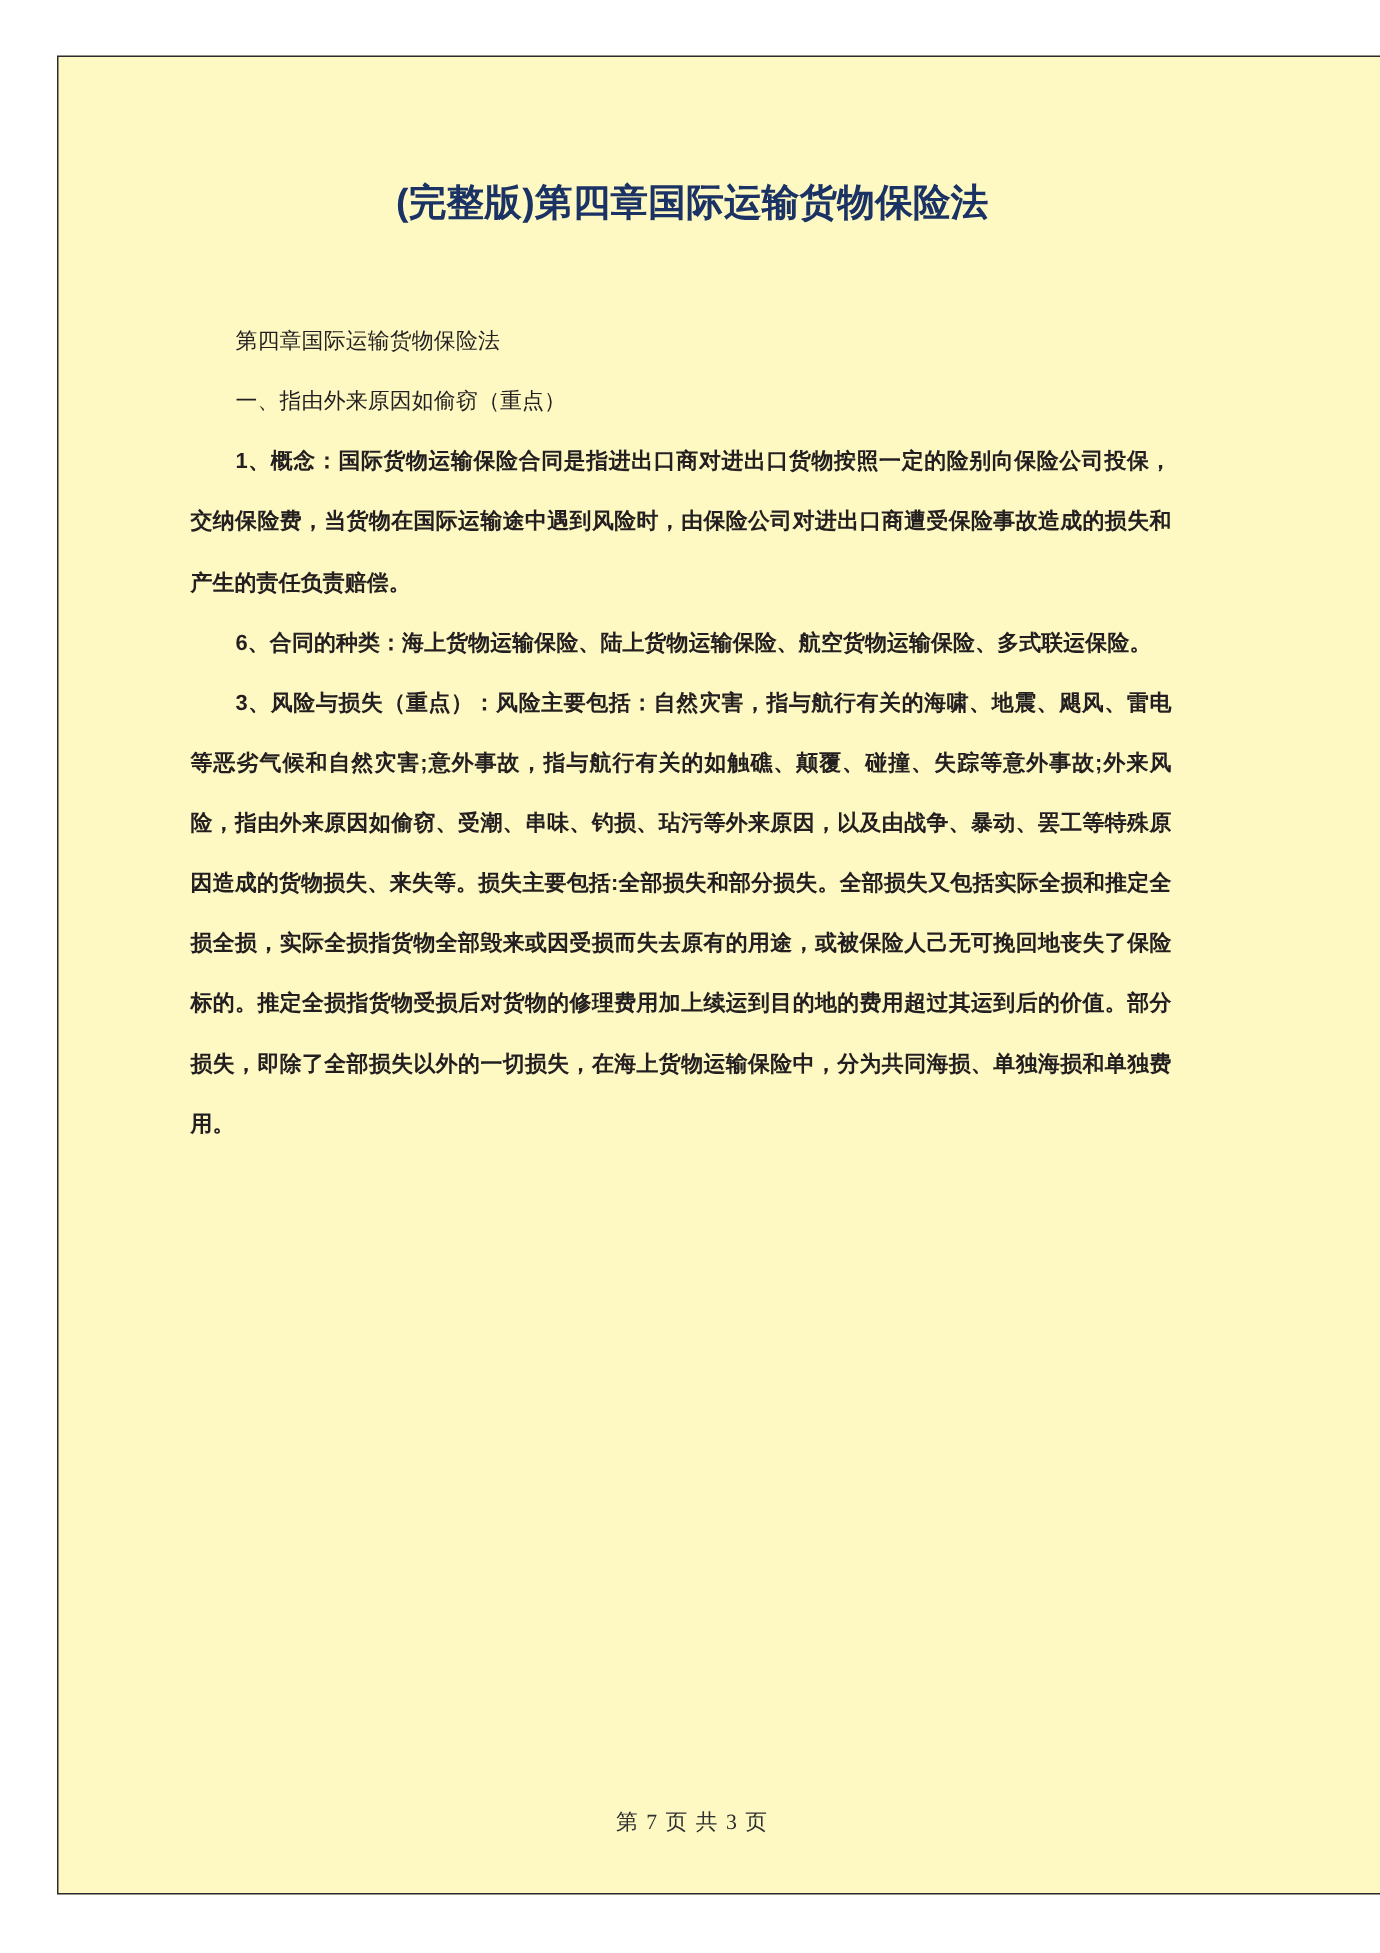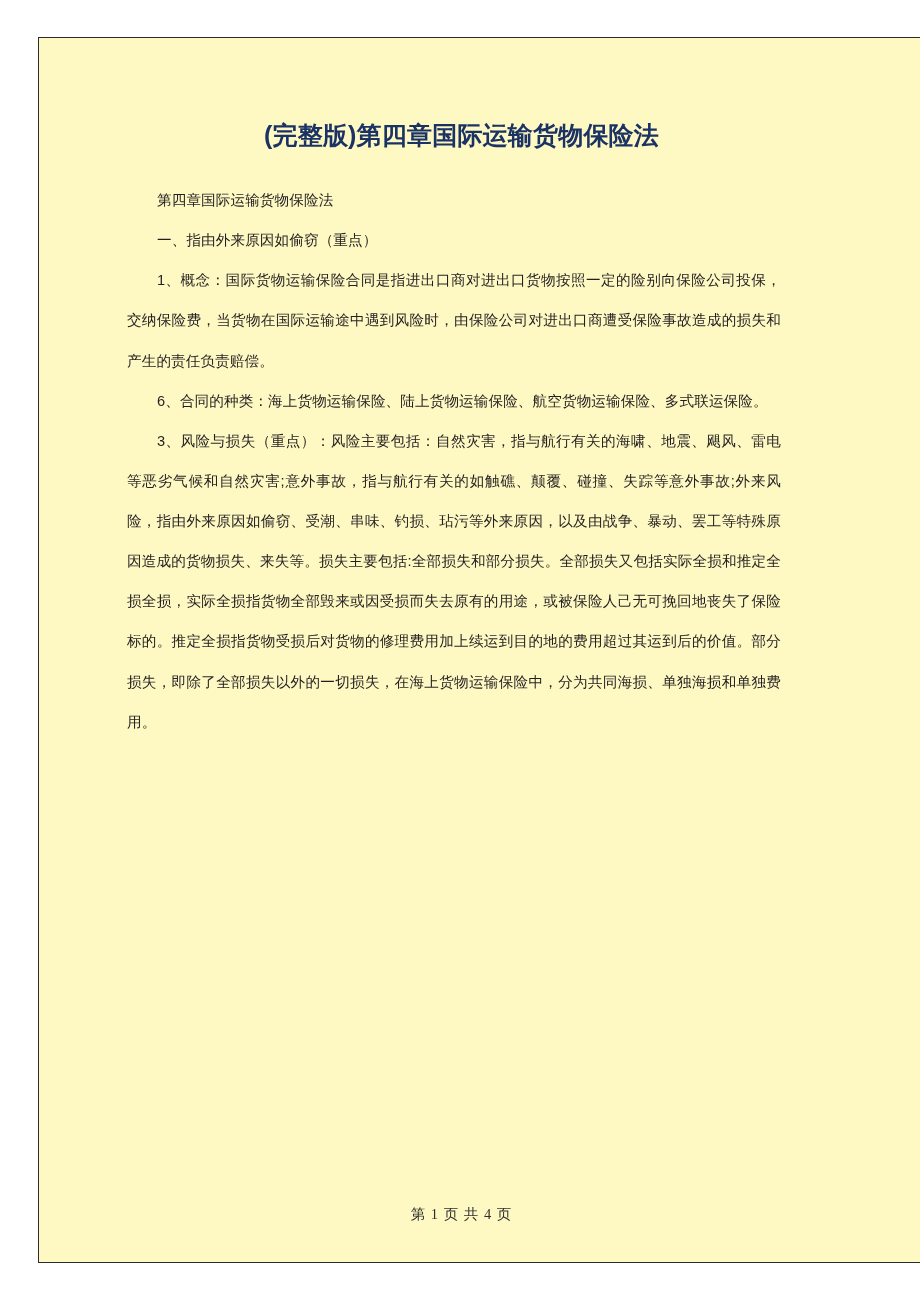--- a/index.html
+++ b/index.html
@@ -43,39 +43,40 @@
     font-size: 25px;
     font-weight: bold;
     color: #1b3264;
     letter-spacing: 0.2px;
     line-height: 1.2;
   }
 
   .content {
     position: absolute;
     left: 88px;
-    top: 142px;
+    top: 170px;
     width: 654px;
   }
 
   .para {
     font-size: 14.6px;
     color: #231f20;
     line-height: 2.75;
     text-align: justify;
     text-justify: inter-ideograph;
     margin: 0;
     letter-spacing: 0.1px;
   }
 
   .para.indent-1 {
     text-indent: 30px;
   }
   .para.indent-2 {
     text-indent: 30px;
+    font-weight: bold;
   }
 
   .para + .para {
     margin-top: 0px;
   }
 
   .footer {
     position: absolute;
     left: 0;
     bottom: 40px;
@@ -104,16 +105,16 @@
       <p class="para indent-2">1、概念：国际货物运输保险合同是指进出口商对进出口货物按照一定的险别向保险公司投保，交纳保险费，当货物在国际运输途中遇到风险时，由保险公司对进出口商遭受保险事故造成的损失和产生的责任负责赔偿。</p>
 
       <p class="para indent-2">6、合同的种类：海上货物运输保险、陆上货物运输保险、航空货物运输保险、多式联运保险。</p>
 
       <p class="para indent-2">3、风险与损失（重点）：风险主要包括：自然灾害，指与航行有关的海啸、地震、飓风、雷电等恶劣气候和自然灾害;意外事故，指与航行有关的如触礁、颠覆、碰撞、失踪等意外事故;外来风险，指由外来原因如偷窃、受潮、串味、钓损、玷污等外来原因，以及由战争、暴动、罢工等特殊原因造成的货物损失、来失等。损失主要包括:全部损失和部分损失。全部损失又包括实际全损和推定全损全损，实际全损指货物全部毁来或因受损而失去原有的用途，或被保险人己无可挽回地丧失了保险标的。推定全损指货物受损后对货物的修理费用加上续运到目的地的费用超过其运到后的价值。部分损失，即除了全部损失以外的一切损失，在海上货物运输保险中，分为共同海损、单独海损和单独费用。</p>
 
 
 
     </div>
 
-    <div class="footer">第 1 页   共 4 页</div>
+    <div class="footer">第 7 页   共 3 页</div>
 
   </div>
 </div>
 
 </body></html>

